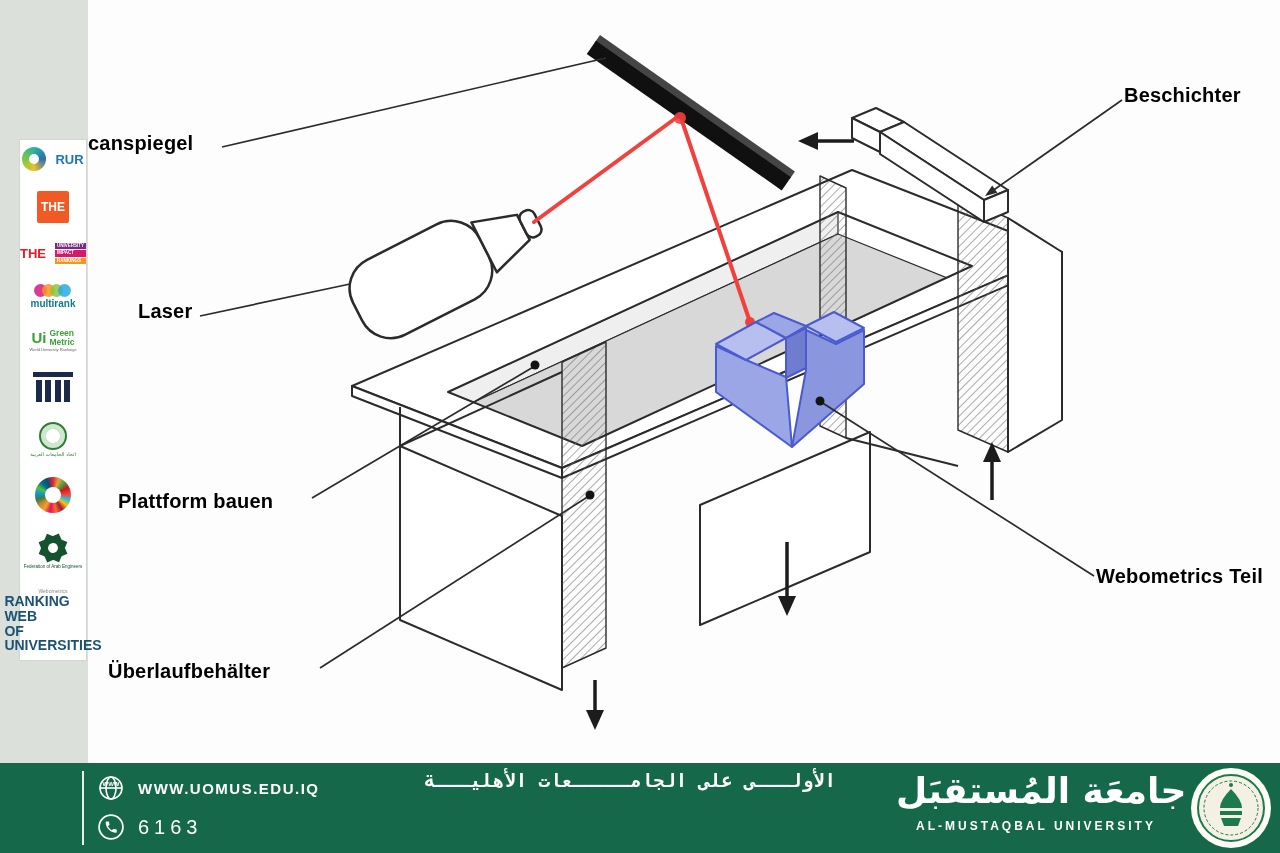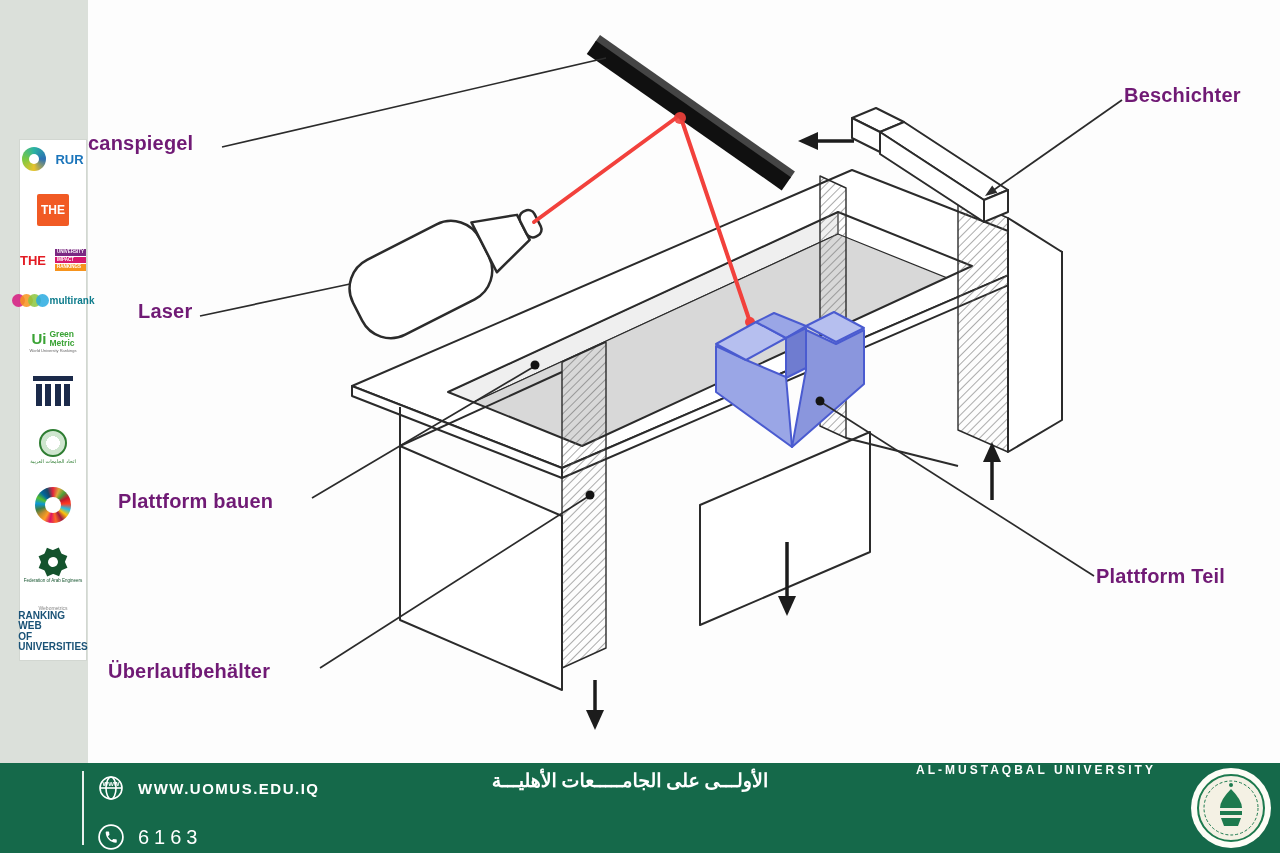--- a/index.html
+++ b/index.html
@@ -4,37 +4,37 @@
 <style>
   *{margin:0;padding:0;box-sizing:border-box}
   html,body{width:1280px;height:853px;overflow:hidden;background:#dbe0da;font-family:"Liberation Sans",sans-serif}
   .stage{position:relative;width:1280px;height:853px}
 
   
   .panel{position:absolute;left:88px;top:0;width:1192px;height:763px;background:#fdfdfd}
   .diagram-svg{position:absolute;left:0;top:0}
 
   
-  .dlabel{position:absolute;font-weight:bold;font-size:20px;color:#701a75;letter-spacing:.2px;white-space:nowrap}
+  .dlabel{position:absolute;font-weight:bold;font-size:20px;color:#000000;letter-spacing:.2px;white-space:nowrap}
 
   
   .sidebar{position:absolute;left:20px;top:140px;width:66px;height:520px;background:#ffffff;
     display:flex;flex-direction:column;align-items:center;justify-content:space-between;
     padding:7px 2px;box-shadow:0 0 0 1px rgba(0,0,0,.04)}
   .logo{display:flex;align-items:center;justify-content:center;flex-direction:row;gap:9px}
   .rur-circle{width:24px;height:24px;border-radius:50%;background:conic-gradient(#2bb3a3,#2b6fb3,#e8c32b,#7ac943,#2bb3a3);position:relative;flex:0 0 auto}
   .rur-circle::after{content:'';position:absolute;inset:7px;background:#fff;border-radius:50%}
   .rur-text{color:#1b75bb;font-weight:bold;font-size:13px}
   .the-box{width:32px;height:32px;background:#f15a24;color:#fff;font-weight:bold;font-size:12px;
     display:flex;align-items:center;justify-content:center;border-radius:2px}
   .the-red{color:#e31b23;font-weight:bold;font-size:13px}
   .impact-stack{display:flex;flex-direction:column;gap:1px}
   .impact-stack i{font-style:normal;color:#fff;font-size:4.5px;font-weight:bold;padding:1px 2px;line-height:1}
   .impact-stack .b1{background:#7b2982}.impact-stack .b2{background:#d6186e}.impact-stack .b3{background:#f7941d}
-  .multirank{flex-direction:row;gap:1px}
+  .multirank{flex-direction:column;gap:1px}
   .mr-circles{display:flex}
   .mr-circles i{width:13px;height:13px;border-radius:50%;margin-left:-5px;opacity:.85}
   .mr-circles i:first-child{margin-left:0}
   .mr-circles .c1{background:#d6197f}.mr-circles .c2{background:#f7941d}.mr-circles .c3{background:#8cc63e}.mr-circles .c4{background:#29aae1}
   .mr-text{color:#0e7c8c;font-weight:bold;font-size:10px}
   .greenmetric{flex-direction:column;gap:0}
   .gm-top{display:flex;align-items:center;gap:3px}
   .gm-ui{color:#3aa335;font-weight:bold;font-size:15px}
   .gm-lines{display:flex;flex-direction:column;color:#3aa335;font-weight:bold;font-size:8.5px;line-height:1}
   .gm-lines i{font-style:normal}
@@ -46,31 +46,31 @@
   .au-sub{font-size:5px;color:#2e7d32;font-family:"DejaVu Sans",sans-serif}
   .sdg-wheel{width:36px;height:36px;border-radius:50%;position:relative;
     background:conic-gradient(#e5243b,#dda63a,#4c9f38,#c5192d,#ff3a21,#26bde2,#fcc30b,#a21942,#fd6925,#dd1367,#fd9d24,#bf8b2e,#3f7e44,#0a97d9,#56c02b,#00689d,#19486a,#e5243b)}
   .sdg-wheel::after{content:'';position:absolute;inset:10px;background:#fff;border-radius:50%}
   .fae-star{width:22px;height:22px;background:#14532d;position:relative;transform:rotate(22deg);margin:4px 0}
   .fae-star::before{content:'';position:absolute;inset:0;background:#14532d;transform:rotate(45deg)}
   .fae-star::after{content:'';position:absolute;inset:6px;background:#fff;border-radius:50%;z-index:1}
   .fae-sub{font-size:4.5px;color:#14532d;text-align:center}
   .webo{flex-direction:column;gap:0;line-height:1.05}
   .wb-small{font-size:5px;color:#888}
-  .wb-line{font-size:10px;font-weight:bold;color:#1a5276}
+  .wb-line{font-size:14px;font-weight:bold;color:#1a5276}
 
   
   .footer{position:absolute;left:0;top:763px;width:1280px;height:90px;background:#15694a;color:#fff}
   .vline{position:absolute;left:82px;top:8px;width:2px;height:74px;background:#fff;opacity:.9}
-  .contact{position:absolute;left:96px;top:10px;display:flex;flex-direction:column;gap:19px}
+  .contact{position:absolute;left:96px;top:10px;display:flex;flex-direction:column;gap:9px}
   .contact .row{display:flex;align-items:center;gap:12px}
   .cicon{width:30px;height:30px;display:flex;align-items:center;justify-content:center}
   .site{font-size:15px;font-weight:bold;letter-spacing:1.5px}
   .phone{font-size:20px;font-weight:normal;letter-spacing:5px}
-  .slogan{position:absolute;left:400px;top:6px;width:460px;text-align:center;direction:rtl;font-family:Liberation Serif, serif}
+  .slogan{position:absolute;left:400px;top:6px;width:460px;text-align:center;direction:rtl;font-family:Liberation Mono, monospace}
   .sl1{font-size:19px;font-weight:bold;margin-bottom:2px}
   .sl2,.sl3{font-size:15px;margin-top:2px}
   .brand{position:absolute;right:104px;top:0;width:280px;text-align:center}
   .brand .ar{font-size:36px;font-weight:bold;font-family:"DejaVu Sans",sans-serif;line-height:56px;white-space:nowrap}
   .brand .en{font-size:12px;font-weight:bold;letter-spacing:3px;white-space:nowrap}
   .seal{position:absolute;right:8px;top:4px}
 </style>
 </head>
 <body>
 
@@ -169,21 +169,21 @@
       <circle cx="590" cy="495" r="4.5"></circle>
       <circle cx="820" cy="401" r="4.5"></circle>
     </g>
   </svg>
 
   <div class="dlabel" style="left:88px;top:132px">canspiegel</div>
   <div class="dlabel" style="left:138px;top:300px">Laser</div>
   <div class="dlabel" style="left:1124px;top:84px">Beschichter</div>
   <div class="dlabel" style="left:118px;top:490px">Plattform bauen</div>
   <div class="dlabel" style="left:108px;top:660px">Überlaufbehälter</div>
-  <div class="dlabel" style="left:1096px;top:565px">Plattform Teil</div>
+  <div class="dlabel" style="left:1096px;top:565px">Webometrics Teil</div>
 
   <aside class="sidebar">
     <div class="logo">
       <span class="rur-circle"></span>
       <span class="rur-text">RUR</span>
     </div>
     <div class="logo">
       <span class="the-box">THE</span>
     </div>
     <div class="logo">
@@ -263,20 +263,21 @@
         </span>
         <span class="phone">6163</span>
       </div>
     </div>
 
     <div class="slogan">
       <div class="sl1">الأولـــى على الجامـــــعات الأهليـــة</div>
     </div>
 
     <div class="brand">
+      <div class="ar">جامعَة المُستقبَل</div>
       <div class="en">AL-MUSTAQBAL UNIVERSITY</div>
     </div>
 
     <div class="seal">
       <svg width="82" height="82" viewBox="0 0 82 82">
         <circle cx="41" cy="41" r="40" fill="#fdfdf6"></circle>
         <circle cx="41" cy="41" r="33" fill="#f4f1e4" stroke="#1d7a4e" stroke-width="2"></circle>
         <circle cx="41" cy="41" r="27" fill="none" stroke="#1d7a4e" stroke-width="1" stroke-dasharray="3,2"></circle>
         <path d="M41 22 q-11 11 -11 19 h22 q0 -8 -11 -19 z" fill="#1d7a4e"></path>
         <rect x="30" y="44" width="22" height="4" fill="#1d7a4e"></rect>

